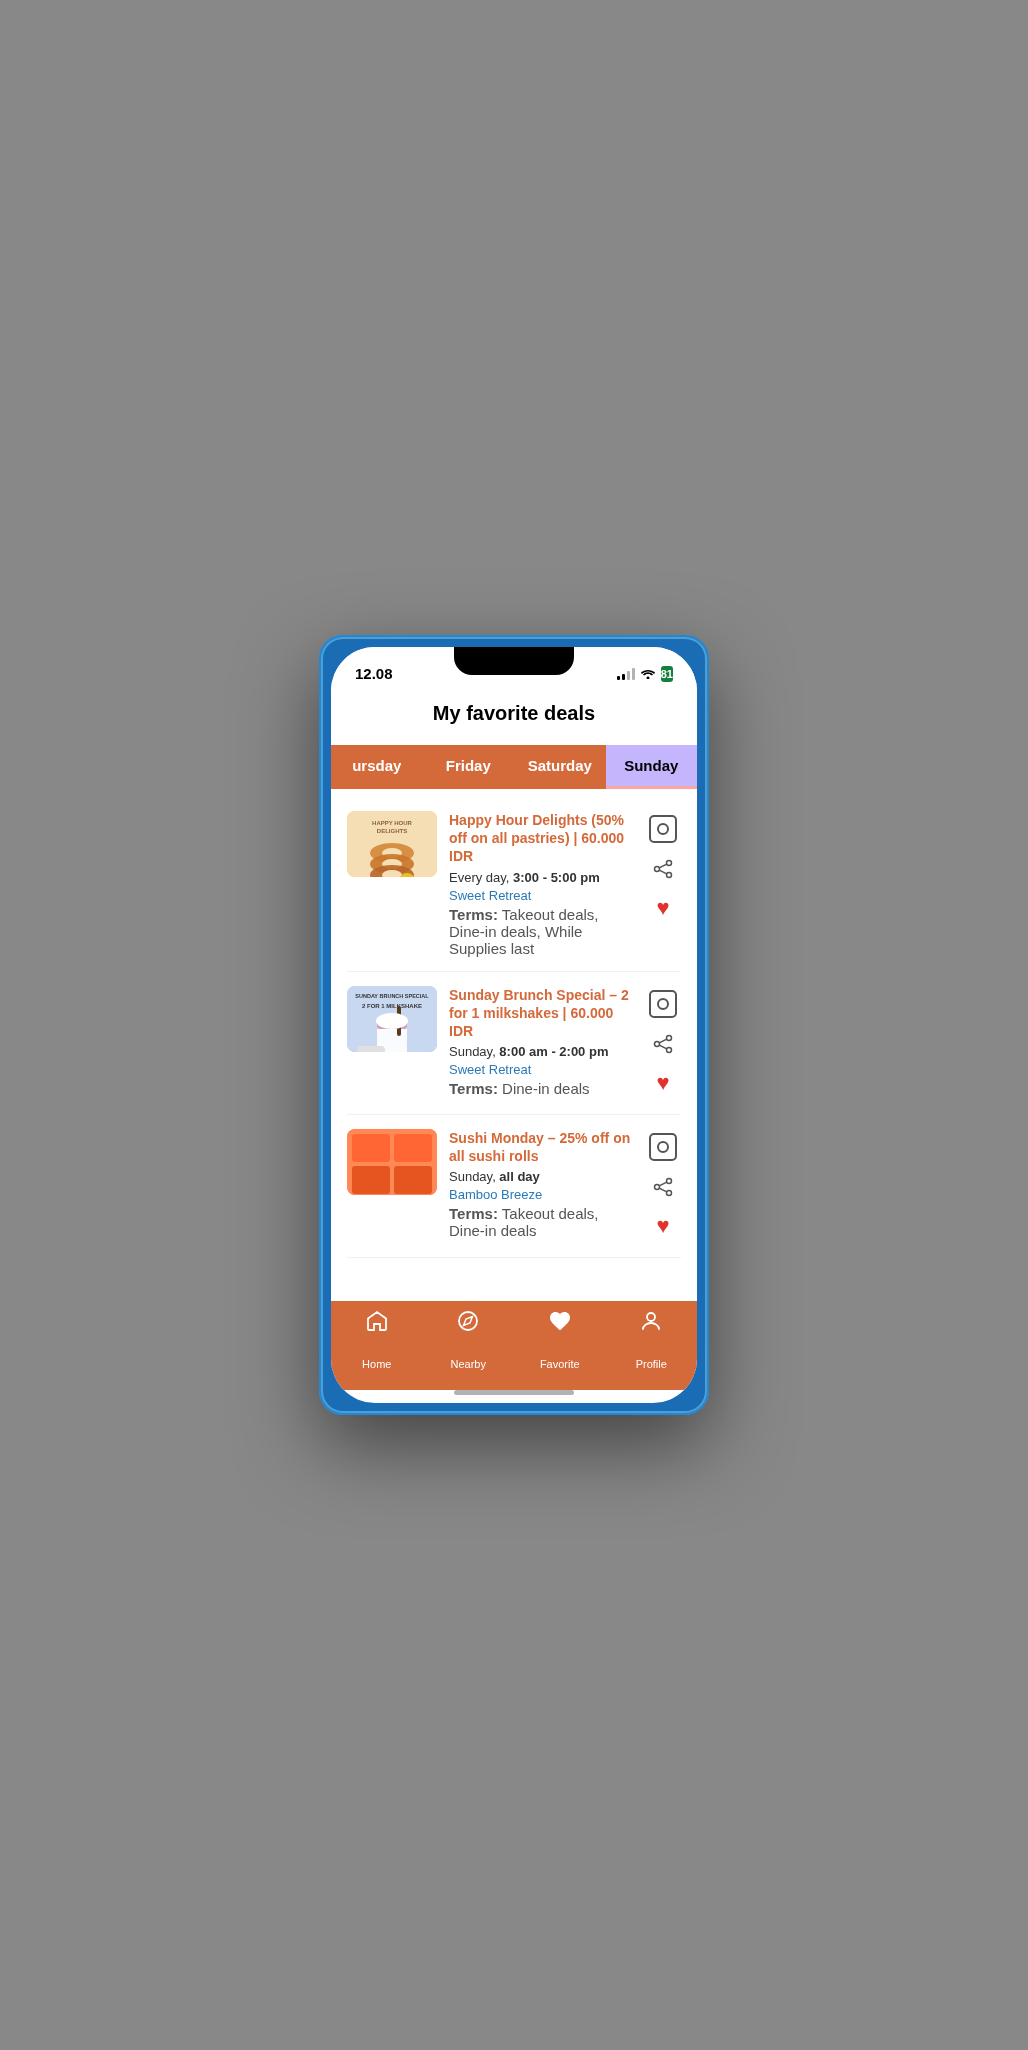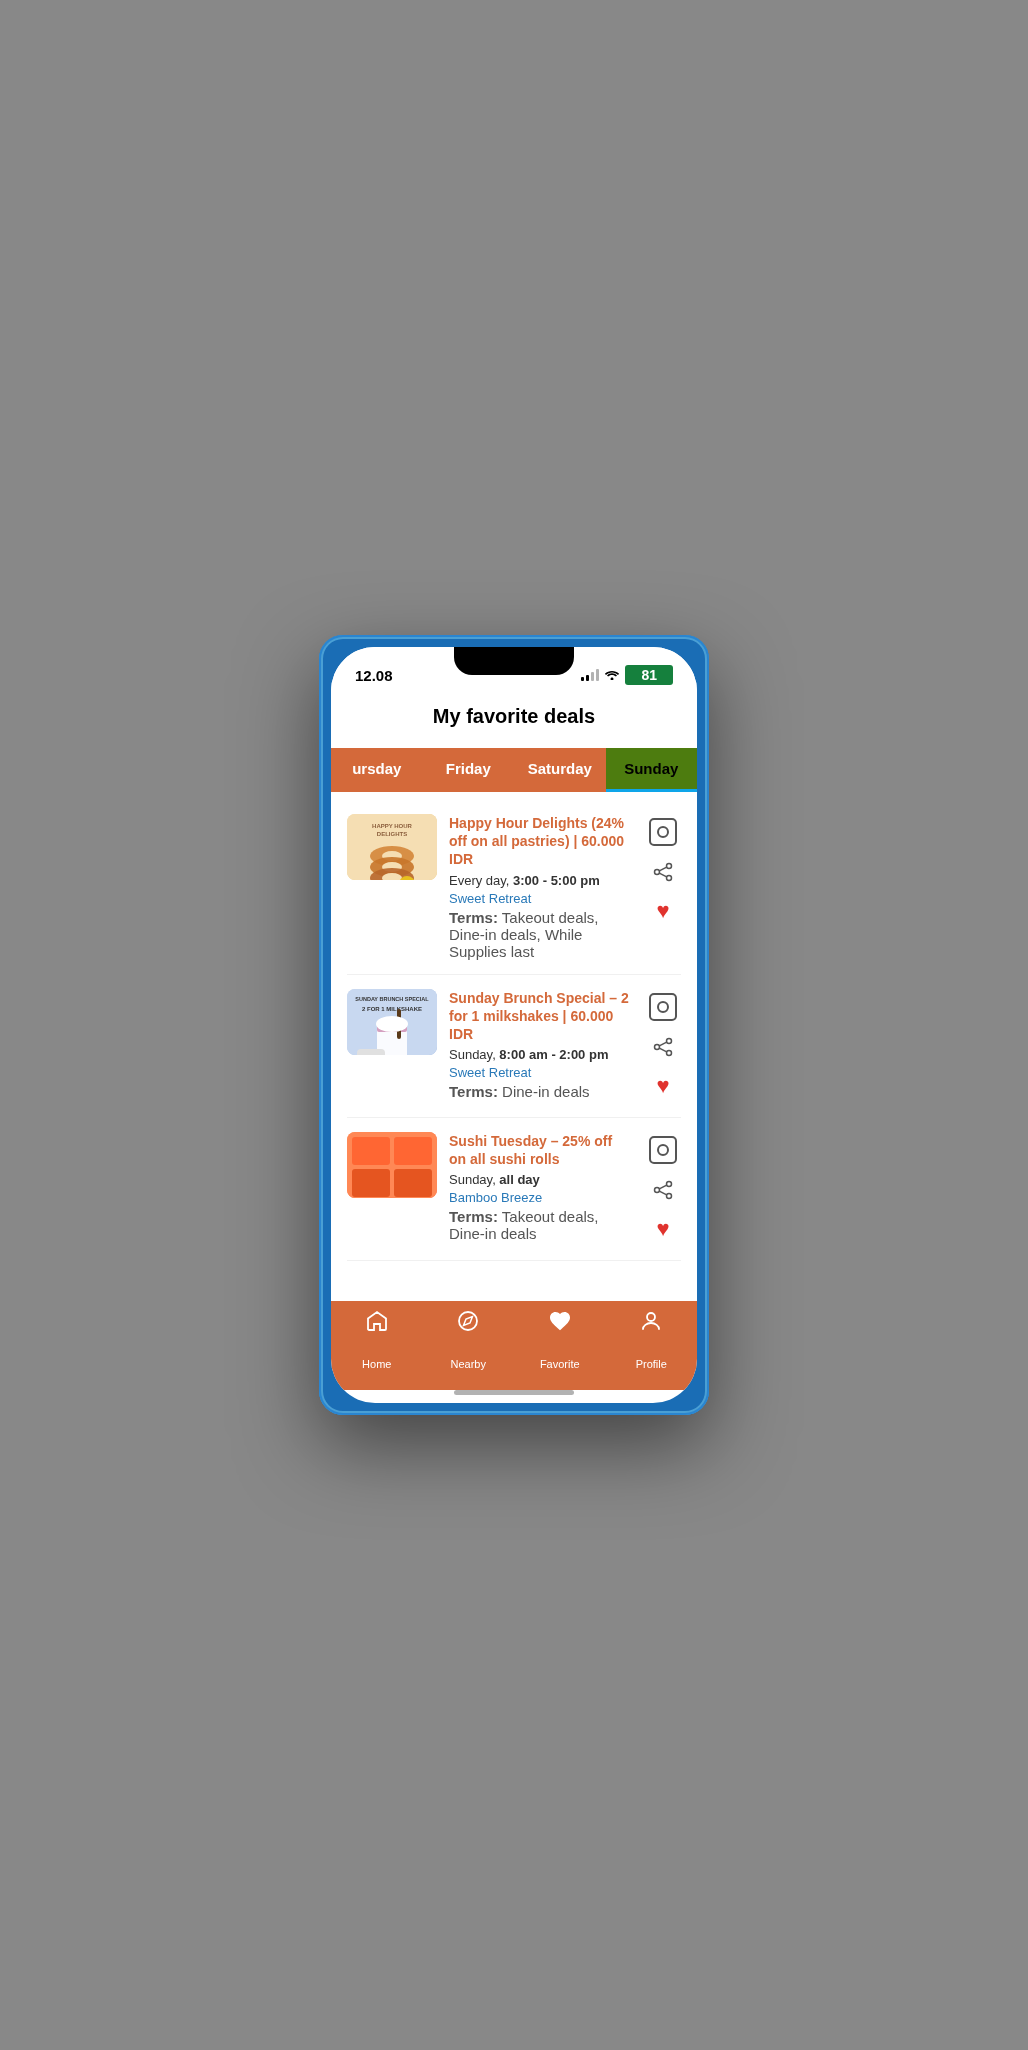--- a/index.html
+++ b/index.html
@@ -62,23 +62,23 @@
       background: #000;
       border-radius: 1px;
     }
     .wifi-icon {
       font-size: 11px;
       color: #000;
     }
     .battery-box {
       background: #15803d;
       color: #fff;
-      font-size: 14px;
+      font-size: 11px;
       font-weight: 700;
-      padding: 2px 16px;
+      padding: 2px 0;
       border-radius: 3px;
       position: relative;
     }
     
     .notch {
       position: absolute;
       top: 12px;
       left: 50%;
       transform: translateX(-50%);
       width: 120px;
@@ -121,23 +121,23 @@
       font-size: 15px;
       font-weight: 600;
       cursor: pointer;
       white-space: nowrap;
     }
     .day-tab.active {
       background: #d4693a;
       color: #fff;
     }
     .day-tab.sunday-tab {
-      background: #4d7c0f;
+      background: #c4b5fd;
       color: #000;
-      border-bottom: 3px solid #0ea5e9;
+      border-bottom: 3px solid #fca5a5;
     }
     
     .deals-list {
       flex: 1;
       padding: 8px 16px;
       background: #fff;
     }
     .deal-card {
       display: flex;
       align-items: flex-start;
@@ -337,21 +337,21 @@
               <ellipse cx="45" cy="53" rx="10" ry="5" fill="#f5deb3"></ellipse>
 
               <ellipse cx="45" cy="64" rx="22" ry="10" fill="#B8662A" opacity="0.9"></ellipse>
               <ellipse cx="45" cy="64" rx="10" ry="5" fill="#f5deb3"></ellipse>
 
               <circle cx="60" cy="70" r="8" fill="#E8C020"></circle>
               <text x="60" y="74" text-anchor="middle" font-size="7" font-weight="700" fill="#8B6010" font-family="sans-serif">$</text>
             </svg>
           </div>
           <div class="deal-info">
-            <div class="deal-title">Happy Hour Delights (24% off on all pastries) | 60.000 IDR</div>
+            <div class="deal-title">Happy Hour Delights (50% off on all pastries) | 60.000 IDR</div>
             <div class="deal-time">
               <span>Every day, </span><strong>3:00 - 5:00 pm</strong>
             </div>
             <div class="deal-venue">Sweet Retreat</div>
             <div class="deal-terms">
               <strong>Terms:</strong><span> Takeout deals, Dine-in deals, While Supplies last</span>
             </div>
           </div>
           <div class="deal-actions">
             <button class="action-btn">
@@ -440,21 +440,21 @@
               <circle cx="17" cy="77" r="4" fill="#ff8855"></circle>
               <rect x="33" y="68" width="25" height="17" rx="3" fill="#333"></rect>
               <rect x="36" y="70" width="19" height="13" rx="2" fill="#fff"></rect>
               <circle cx="45" cy="77" r="4" fill="#ff6633"></circle>
 
               <rect x="62" y="68" width="24" height="17" rx="2" fill="#cc2200"></rect>
               <text x="74" y="80" text-anchor="middle" font-size="7" font-weight="700" fill="#fff" font-family="sans-serif">25%</text>
             </svg>
           </div>
           <div class="deal-info">
-            <div class="deal-title">Sushi Tuesday – 25% off on all sushi rolls</div>
+            <div class="deal-title">Sushi Monday – 25% off on all sushi rolls</div>
             <div class="deal-time">
               <span>Sunday, </span><strong>all day</strong>
             </div>
             <div class="deal-venue">Bamboo Breeze</div>
             <div class="deal-terms">
               <strong>Terms:</strong><span> Takeout deals, Dine-in deals</span>
             </div>
           </div>
           <div class="deal-actions">
             <button class="action-btn">

